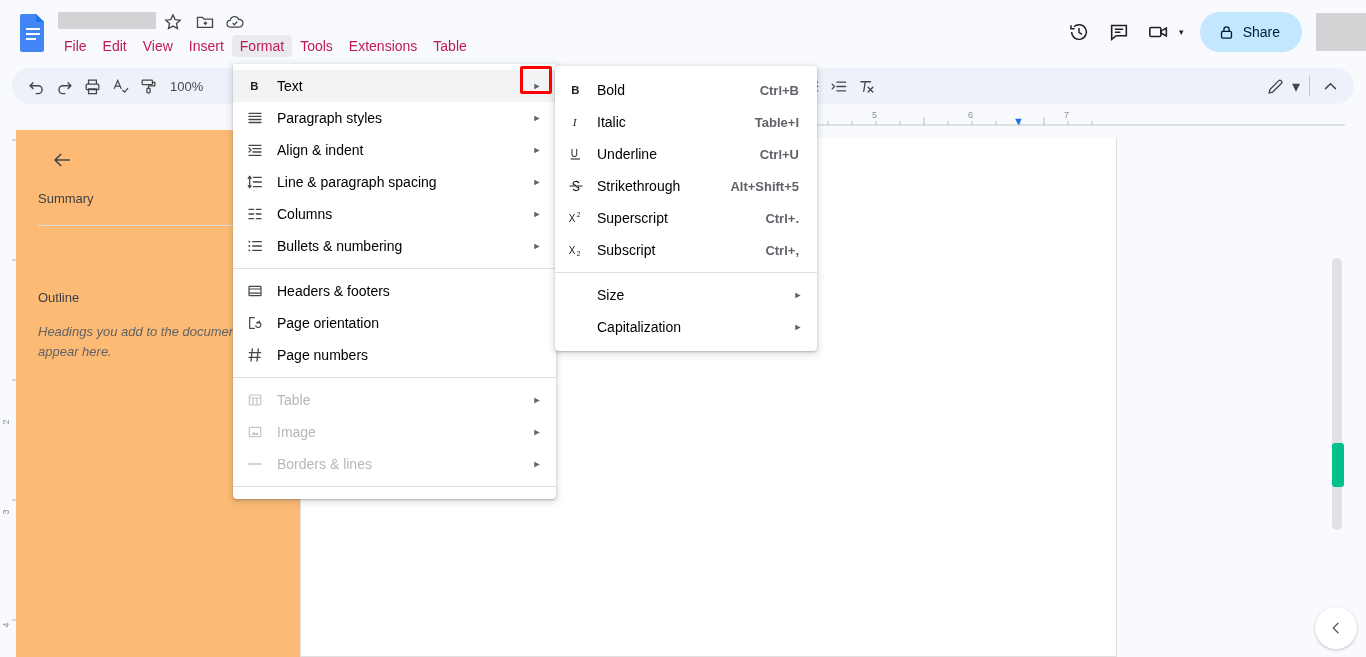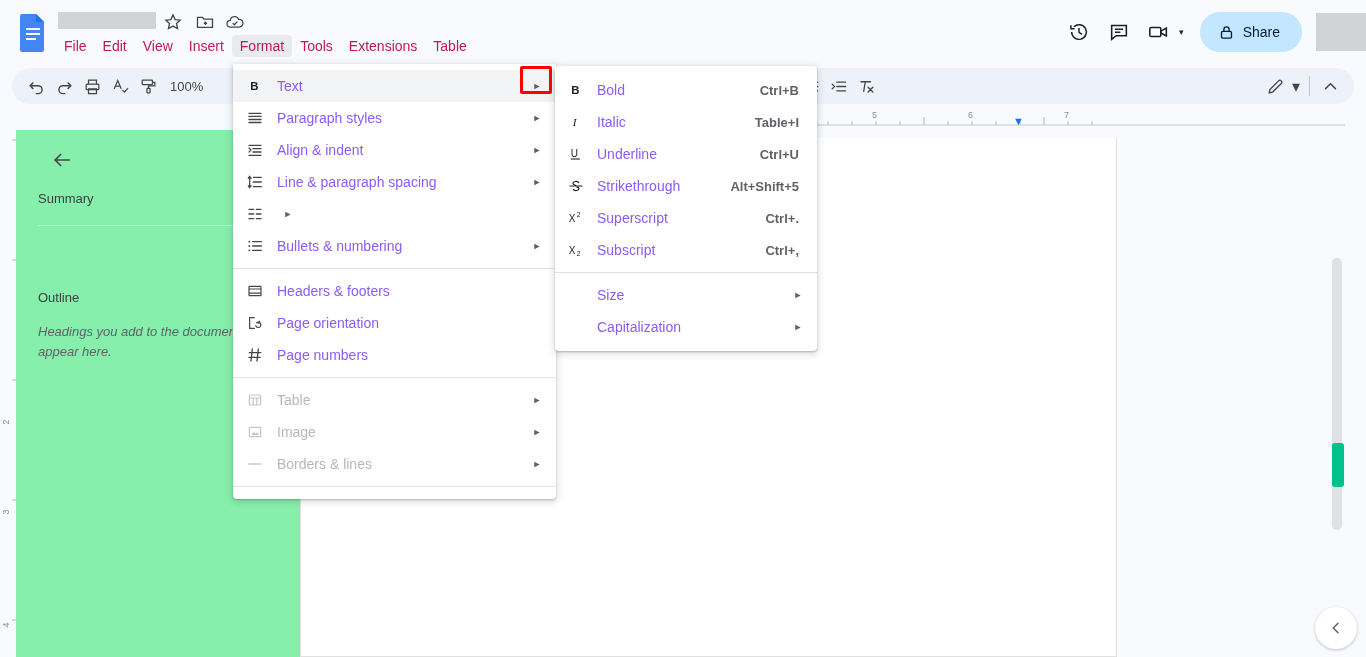--- a/index.html
+++ b/index.html
@@ -48,21 +48,21 @@
   .tb-sep { width: 1px; height: 20px; background: #c4c7c5; margin: 0 6px; flex: none; }
   .tb-caret { width: 14px; height: 26px; display: flex; align-items: center; justify-content: center; color: #444746; flex: none; }
   .tb-spacer { flex: 1; }
 
   
   .ruler-h { position: absolute; left: 300px; top: 110px; width: 1045px; height: 20px; }
   .ruler-v { position: absolute; left: 0px; top: 130px; width: 22px; height: 527px; }
   .rul-num { position: absolute; font-size: 9px; color: #8a8f94; }
 
   
-  .sidebar { position: absolute; left: 16px; top: 130px; width: 284px; height: 527px; background: #86efac; }
+  .sidebar { position: absolute; left: 16px; top: 130px; width: 284px; height: 527px; background: #fdba74; }
   .sb-back { position: absolute; left: 26px; top: 10px; width: 40px; height: 40px; display: flex; align-items: center; justify-content: center; color: #444746; border-radius: 50%; }
   .sb-label { position: absolute; font-size: 13px; color: #3c4043; }
   .sb-summary-label { left: 22px; top: 61px; }
   .sb-divider { position: absolute; left: 22px; top: 95px; width: 256px; height: 1px; background: #dadce0; }
   .sb-outline-label { left: 22px; top: 160px; }
   .sb-hint { position: absolute; left: 22px; top: 192px; width: 250px; font-size: 13px; font-style: italic; color: #5f6368; line-height: 20px; }
 
   
   .canvas { position: absolute; left: 300px; top: 130px; width: 1045px; height: 527px; background: #f8fafd; }
   .page { position: absolute; left: 0px; top: 8px; width: 817px; height: 519px; background: #ffffff; border: 1px solid #e0e0e0; border-top: none; }
@@ -83,21 +83,21 @@
     padding: 6px 0;
   }
   #format-menu { left: 233px; top: 64px; width: 323px; }
   #text-submenu { left: 555px; top: 66px; width: 262px; border-radius: 4px; padding: 8px 0; }
 
   .mrow { position: relative; display: flex; align-items: center; height: 32px; padding: 0 8px 0 0; cursor: default; }
   .mrow.hl { background: #f1f3f4; }
   .mrow.disabled { color: #b5b8ba; justify-content: space-between; }
   .mrow .mico { width: 44px; display: flex; align-items: center; justify-content: center; color: #444746; flex: none; }
   .mrow.disabled .mico { color: #c3c6c8; }
-  .mrow .mlabel { font-size: 14px; color: #8b5cf6; flex: 1; white-space: nowrap; }
+  .mrow .mlabel { font-size: 14px; color: #000000; flex: 1; white-space: nowrap; }
   .mrow.disabled .mlabel { color: #b5b8ba; }
   .mrow .mshort { font-size: 13px; color: #5f6368; font-weight: bold; padding-right: 10px; white-space: nowrap; }
   .mrow .marrow { width: 22px; text-align: center; color: #5f6368; font-size: 9px; flex: none; }
   .msep { height: 1px; background: #e0e0e0; margin: 6px 0; }
 
   
   #text-submenu .mico { width: 42px; }
   #text-submenu .mlabel { font-size: 14px; }
   #text-submenu .mshort { font-weight: bold; color: #5f6368; }
 
@@ -456,20 +456,21 @@
       <span class="mlabel">Line &amp; paragraph spacing</span>
       <span class="marrow">►</span>
     </div>
 
     <div class="mrow">
       <span class="mico">
         <svg width="16" height="16" viewBox="0 0 24 24" stroke="#444746" stroke-width="2" stroke-linecap="round">
           <path d="M3 5 h7 M3 12 h7 M3 19 h7 M14 5 h7 M14 12 h7 M14 19 h7"></path>
         </svg>
       </span>
+      <span class="mlabel">Columns</span>
       <span class="marrow">►</span>
     </div>
 
     <div class="mrow">
       <span class="mico">
         <svg width="16" height="16" viewBox="0 0 24 24" stroke="#444746" stroke-width="2" stroke-linecap="round">
           <circle cx="3.5" cy="5.5" r="1.4" fill="#444746" stroke="none"></circle>
             <circle cx="3.5" cy="12" r="1.4" fill="#444746" stroke="none"></circle>
             <circle cx="3.5" cy="18.5" r="1.4" fill="#444746" stroke="none"></circle>
           <path d="M8.5 5.5 h13 M8.5 12 h13 M8.5 18.5 h13"></path>

